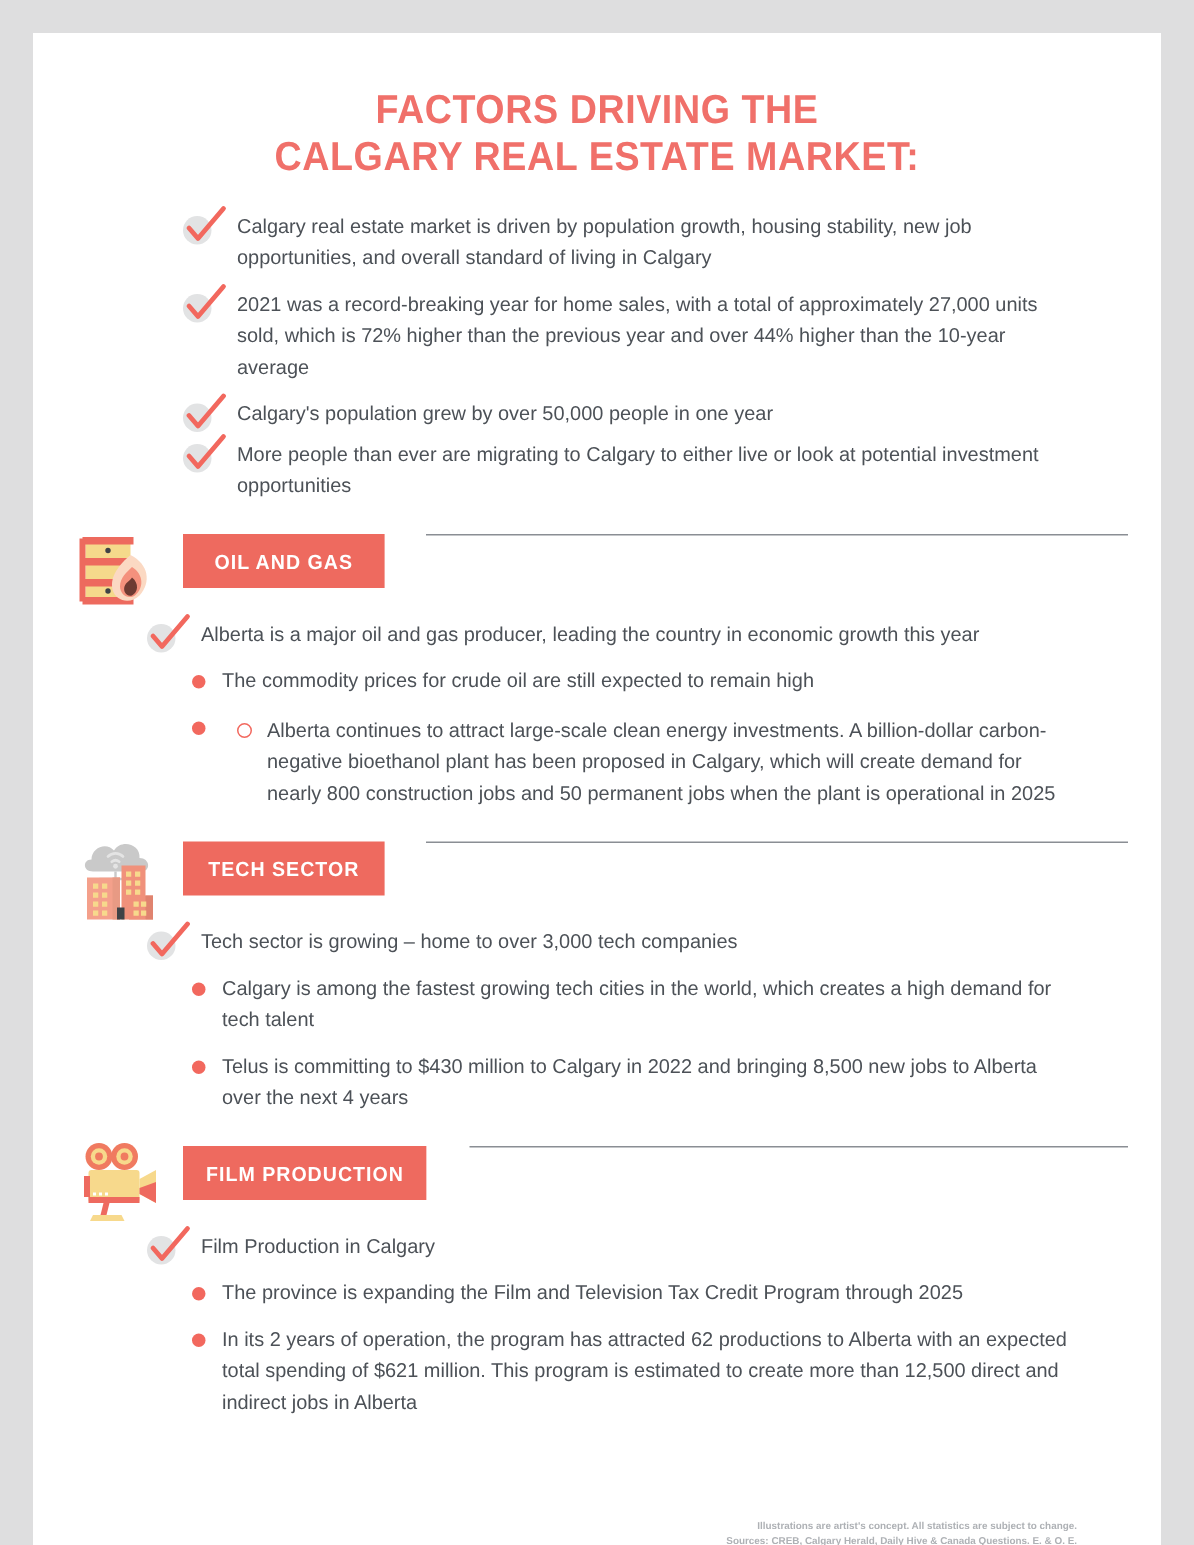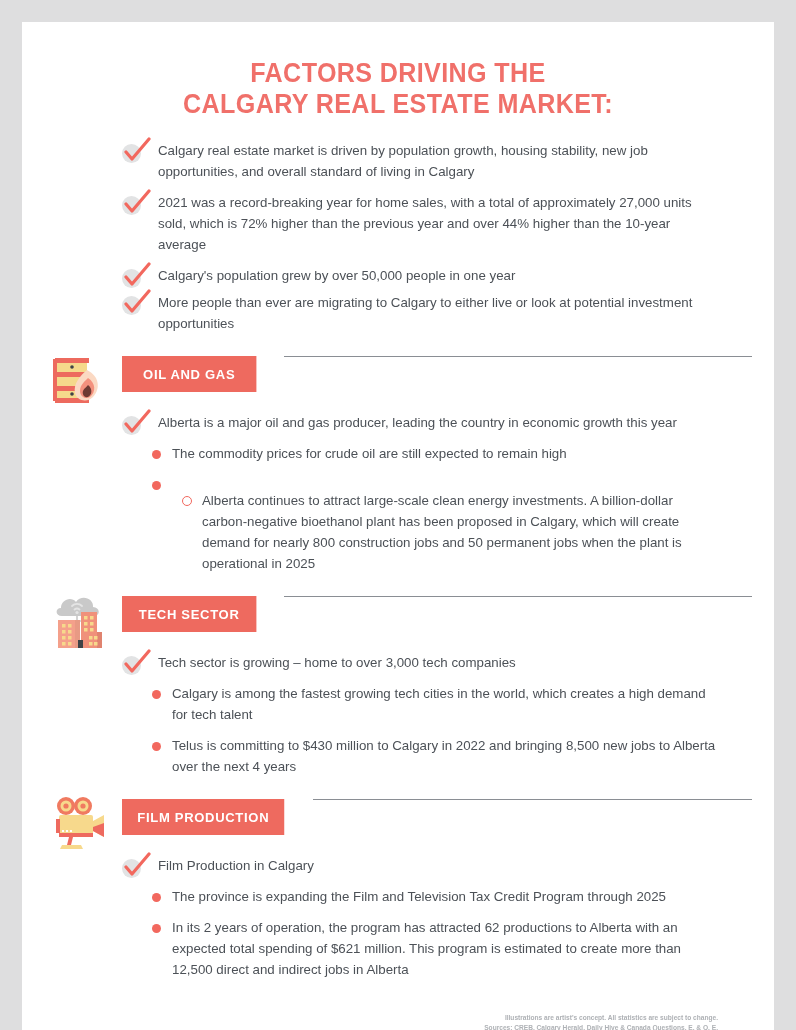--- a/index.html
+++ b/index.html
@@ -82,34 +82,34 @@
     transform-origin: left center;
   }
   .sec-rule {
     flex: 1;
     height: 1px;
     background: #8a8e94;
     margin-left: 22px;
     margin-right: 22px;
   }
 
-  .sec-body { margin-top: 10px; padding-left: 100px; padding-right: 58px; }
+  .sec-body { margin-top: 10px; padding-left: 76px; padding-right: 58px; }
 
   
   .dot-row { position: relative; padding-left: 32px; margin-top: 10px; }
   .dot-row .dot {
     position: absolute;
     left: 12px; top: 7px;
     width: 9px; height: 9px;
     border-radius: 50%;
     background: #f2685e;
   }
   .lvl2 { margin-left: 18px; }
   .lvl3 { margin-left: 48px; }
-  .ring-row { position: relative; padding-left: 32px; margin-top: 26px; }
+  .ring-row { position: relative; padding-left: 32px; margin-top: 12px; }
   .ring-row .ring {
     position: absolute;
     left: 12px; top: 6px;
     width: 10px; height: 10px;
     border-radius: 50%;
     border: 1.6px solid #f2685e;
     background: transparent;
   }
 
   

